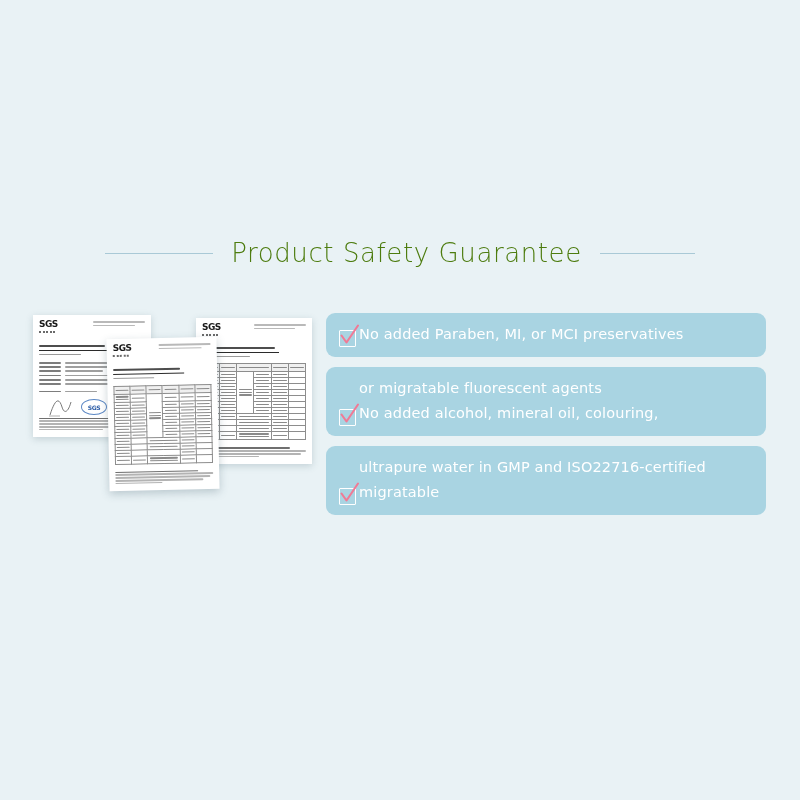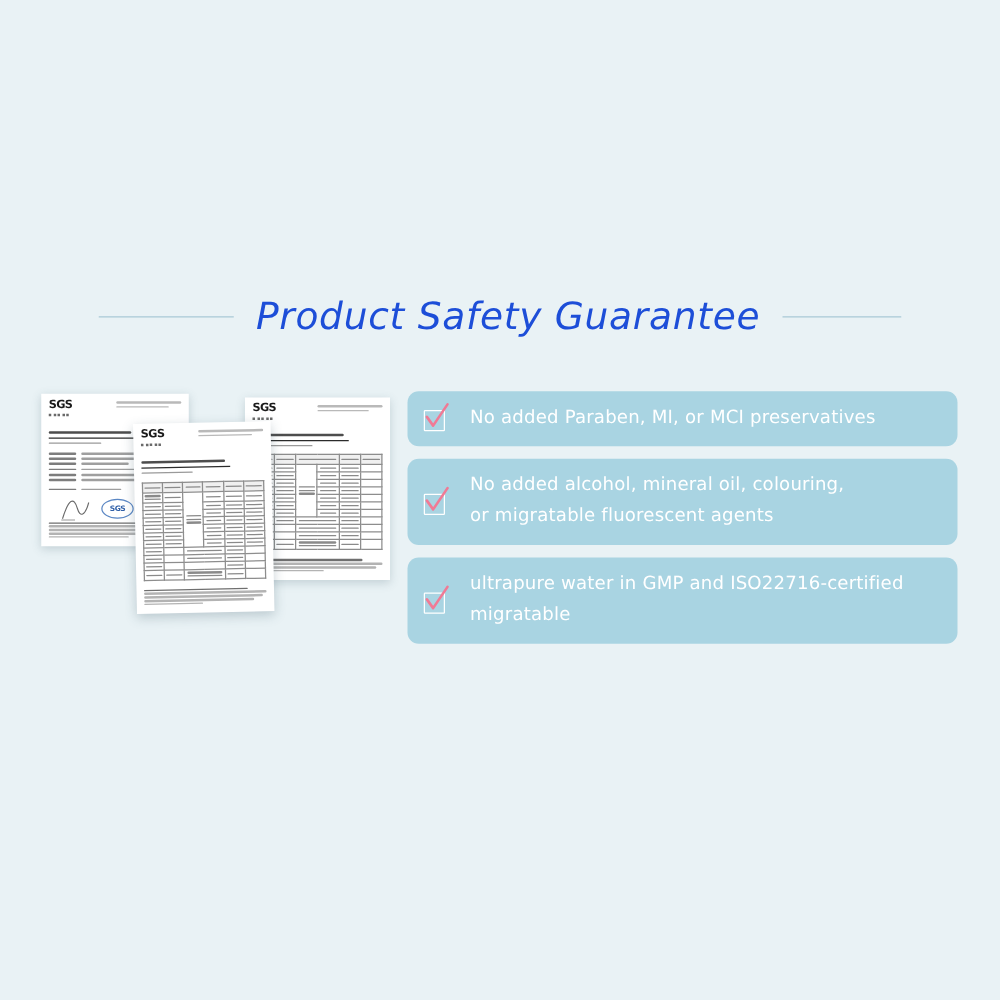--- a/index.html
+++ b/index.html
@@ -30,46 +30,45 @@
   }
   .title-rule {
     height: 1px;
     background: #a9c9d6;
     flex: 0 0 auto;
   }
   .title-rule.left  { width: 108px; }
   .title-rule.right { width: 95px; }
 
   .page-title {
-    font-size: 30px;
+    font-size: 26px;
     font-weight: 300;
     letter-spacing: 0.6px;
-    color: #1d4ed8;
+    color: #4d7c0f;
     white-space: nowrap;
     font-family: "DejaVu Sans", sans-serif;
-    font-style: italic;
   }
 
   
   .cards {
     position: absolute;
     left: 326px;
     top: 313px;
     width: 440px;
     display: flex;
     flex-direction: column;
     gap: 10px;
   }
   .card {
     background: #a9d4e2;
     border-radius: 9px;
     padding: 9px 14px 10px 13px;
     display: flex;
-    align-items: center;
-    gap: 20px;
+    align-items: flex-end;
+    gap: 3px;
   }
 
   .checkbox {
     position: relative;
     flex: 0 0 auto;
     width: 17px;
     height: 17px;
     margin-top: 4px;
   }
   .checkbox .box {
@@ -751,22 +750,22 @@
   </div>
 
   <div class="card">
     <div class="checkbox">
       <div class="box"></div>
       <svg class="tick" viewBox="0 0 24 24">
         <path d="M3.5 11.5 L8.5 18.5 L20 1.5" fill="none" stroke="#f07a95" stroke-width="2.1" stroke-linecap="round" stroke-linejoin="round"></path>
       </svg>
     </div>
     <div class="card-text">
+      <span class="line">or migratable fluorescent agents</span>
       <span class="line">No added alcohol, mineral oil, colouring,</span>
-      <span class="line">or migratable fluorescent agents</span>
     </div>
   </div>
 
   <div class="card">
     <div class="checkbox">
       <div class="box"></div>
       <svg class="tick" viewBox="0 0 24 24">
         <path d="M3.5 11.5 L8.5 18.5 L20 1.5" fill="none" stroke="#f07a95" stroke-width="2.1" stroke-linecap="round" stroke-linejoin="round"></path>
       </svg>
     </div>

